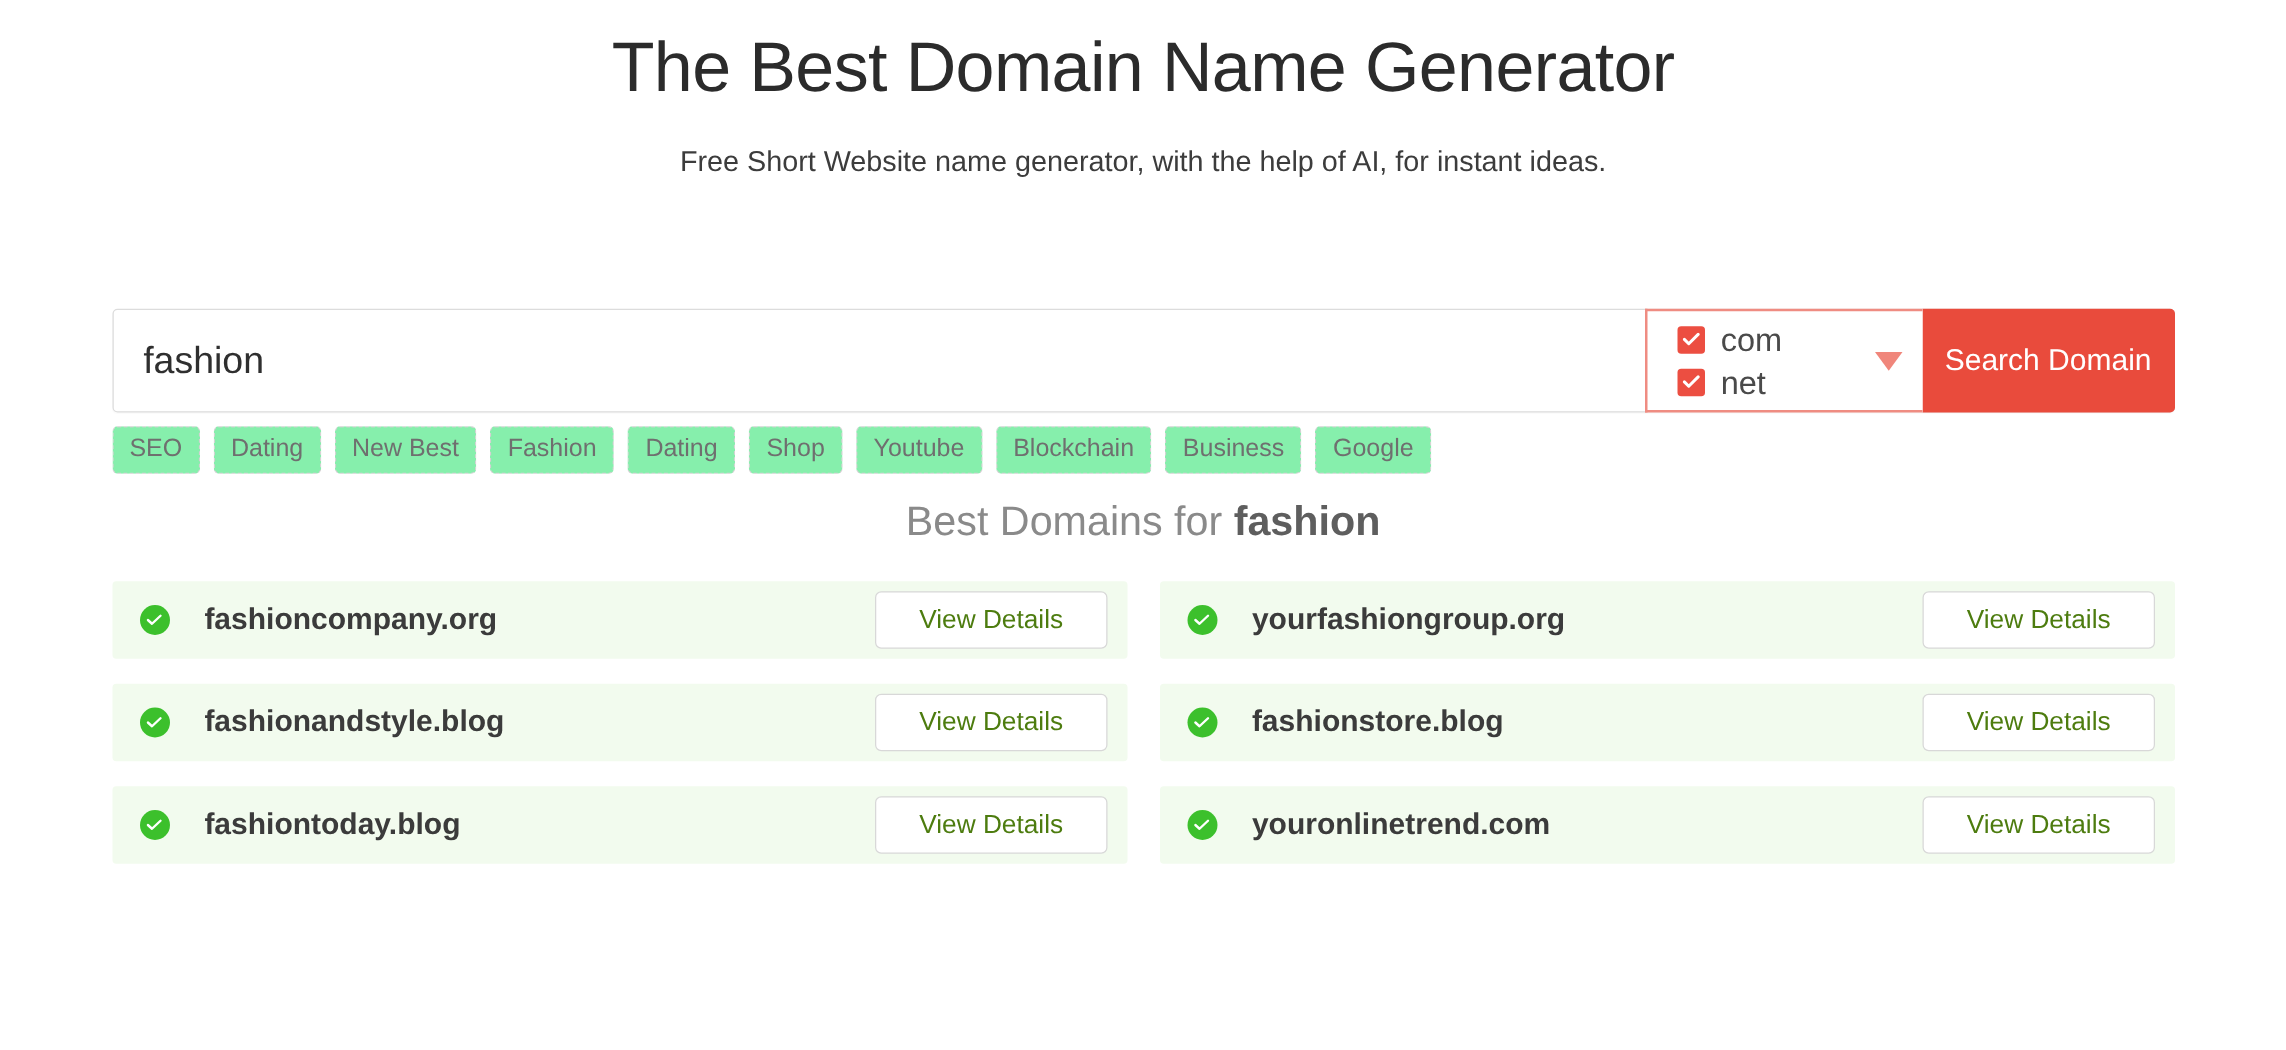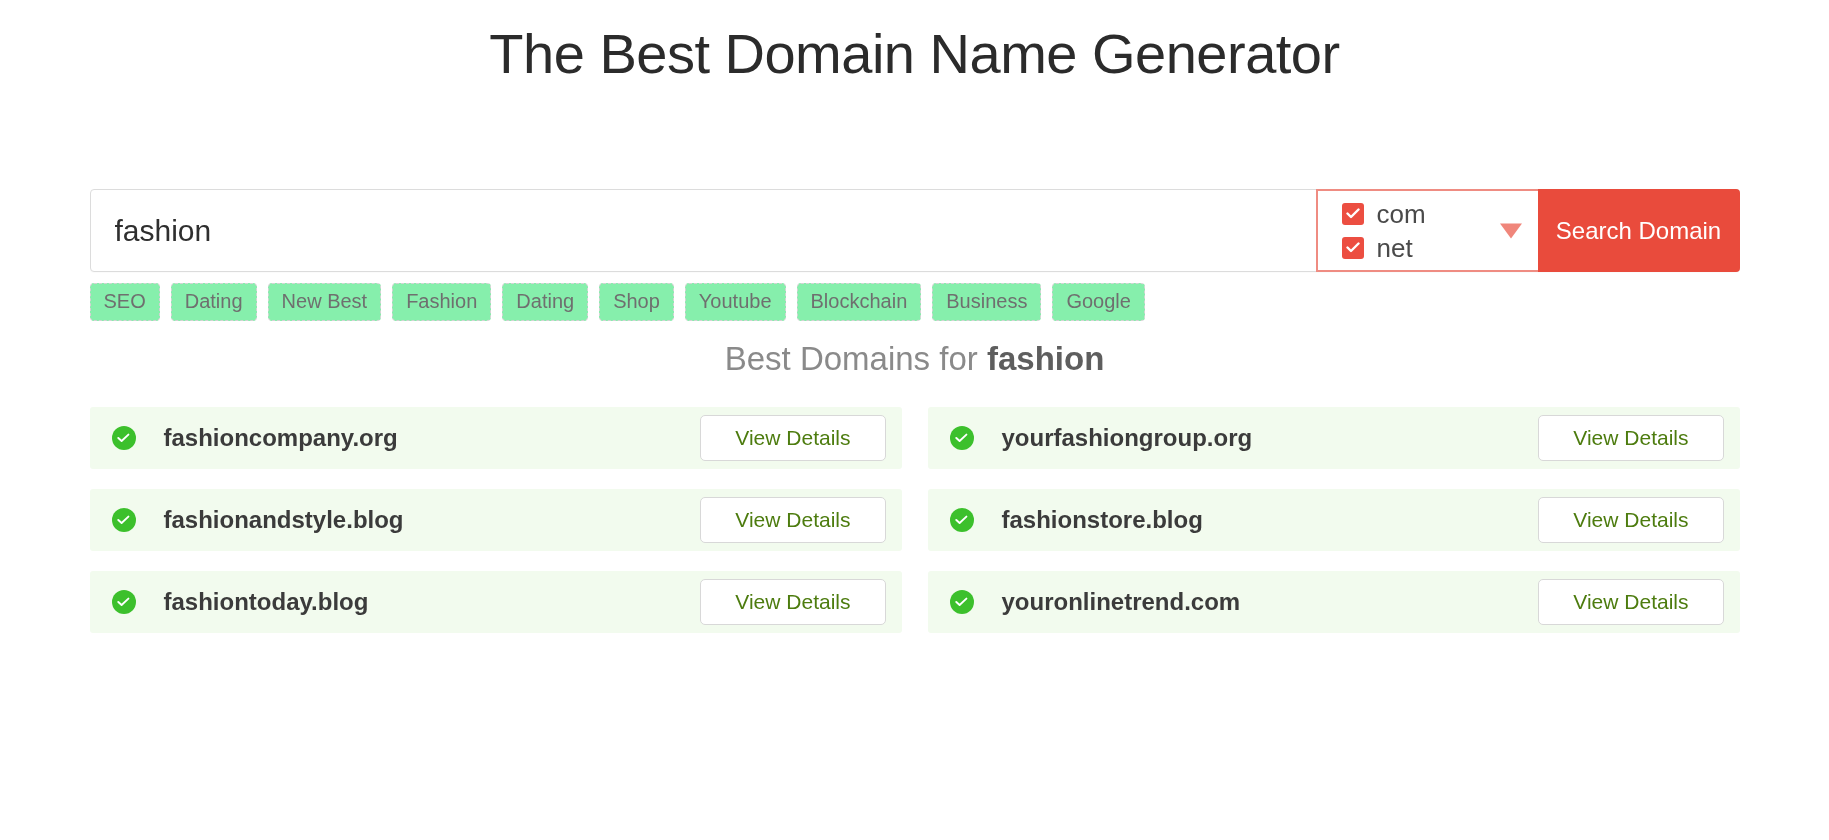--- a/index.html
+++ b/index.html
@@ -204,20 +204,21 @@
     min-width: 155px;
   }
 </style>
 </head>
 <body>
 
 <div class="page">
 
   <div class="hero">
     <h1 class="hero-title">The Best Domain Name Generator</h1>
+    <p class="hero-sub">Free Short Website name generator, with the help of AI, for instant ideas.</p>
   </div>
 
   <div class="search-wrap">
     <div class="search-bar">
       <input class="search-input" type="text" value="fashion" style="">
 
       <div class="tld-box">
         <div class="tld-list">
           <label class="tld-item">
             <span class="cbx">

